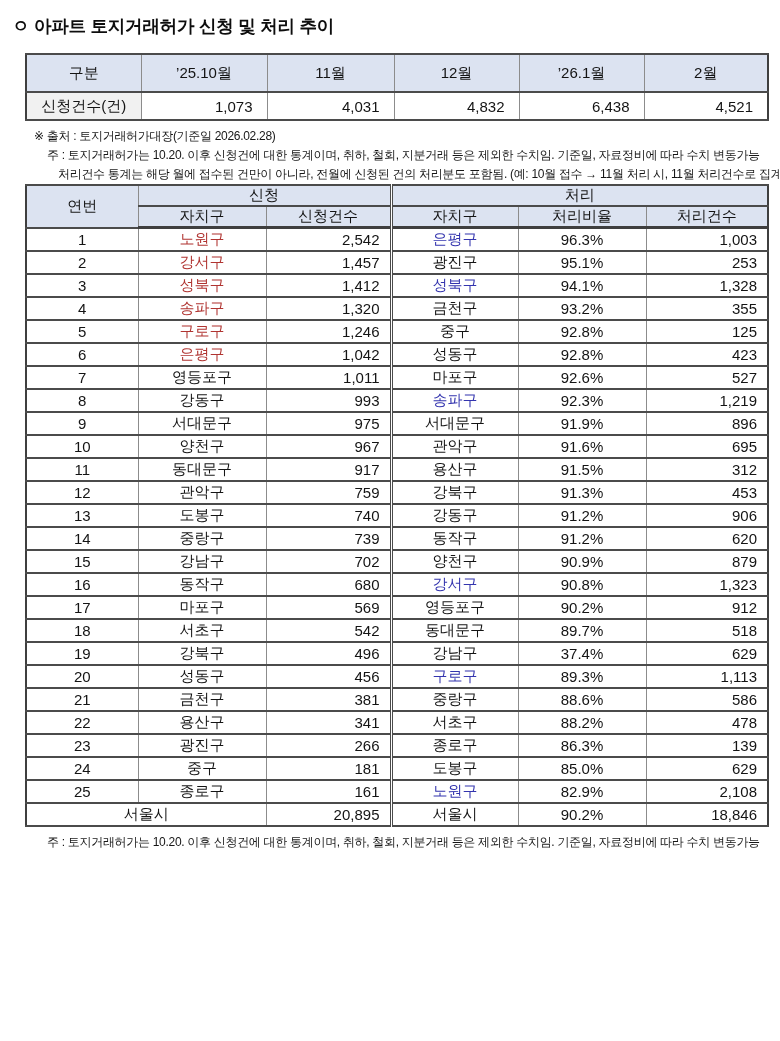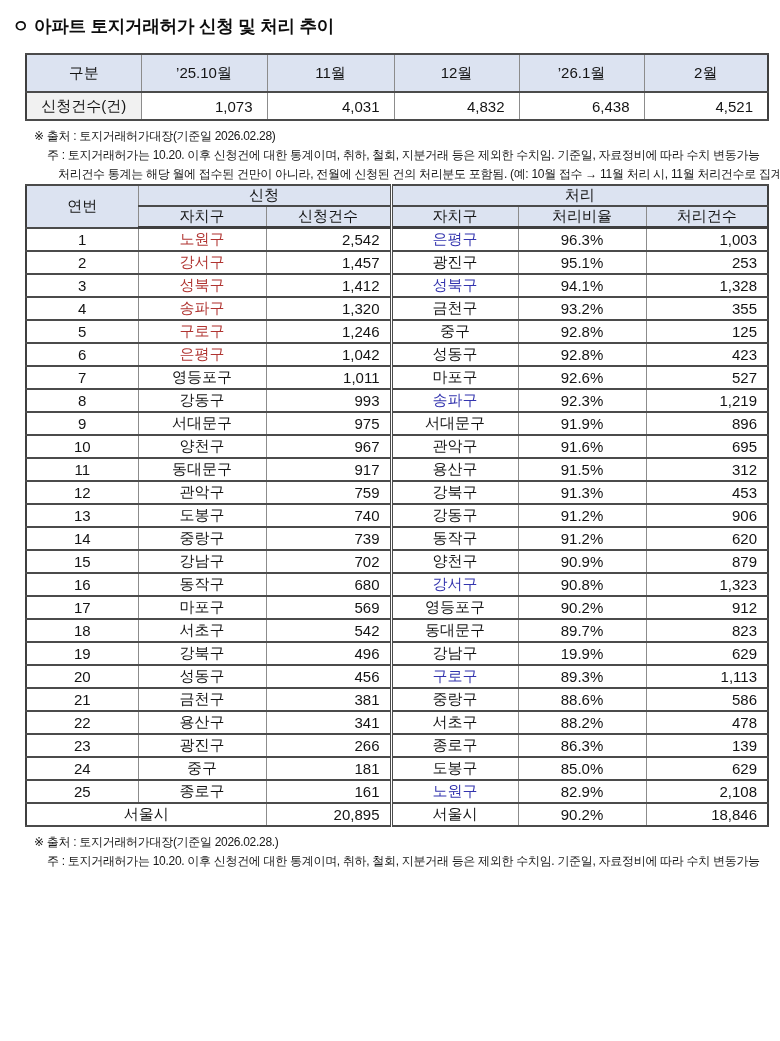--- a/index.html
+++ b/index.html
@@ -270,28 +270,28 @@
           <td class="dbl">영등포구</td>
           <td>90.2%</td>
           <td class="num">912</td>
         </tr>
         <tr>
           <td>18</td>
           <td>서초구</td>
           <td class="num">542</td>
           <td class="dbl">동대문구</td>
           <td>89.7%</td>
-          <td class="num">823</td>
+          <td class="num">518</td>
         </tr>
         <tr>
           <td>19</td>
           <td>강북구</td>
           <td class="num">496</td>
           <td class="dbl">강남구</td>
-          <td>19.9%</td>
+          <td>37.4%</td>
           <td class="num">629</td>
         </tr>
         <tr>
           <td>20</td>
           <td>성동구</td>
           <td class="num">456</td>
           <td class="dbl blue">구로구</td>
           <td>89.3%</td>
           <td class="num">1,113</td>
         </tr>
@@ -341,17 +341,16 @@
         <td colspan="2">서울시</td>
         <td class="num">20,895</td>
         <td class="dbl">서울시</td>
         <td>90.2%</td>
         <td class="num">18,846</td>
       </tr>
     </tfoot>
   </table>
 
   <div class="notes" id="notes2">
-      <div class="note i0">※ 출처 : 토지거래허가대장(기준일 2026.02.28.)</div>
       <div class="note i1">주 : 토지거래허가는 10.20. 이후 신청건에 대한 통계이며, 취하, 철회, 지분거래 등은 제외한 수치임. 기준일, 자료정비에 따라 수치 변동가능</div>
     </div>
 
 </div>
 
 </body></html>

